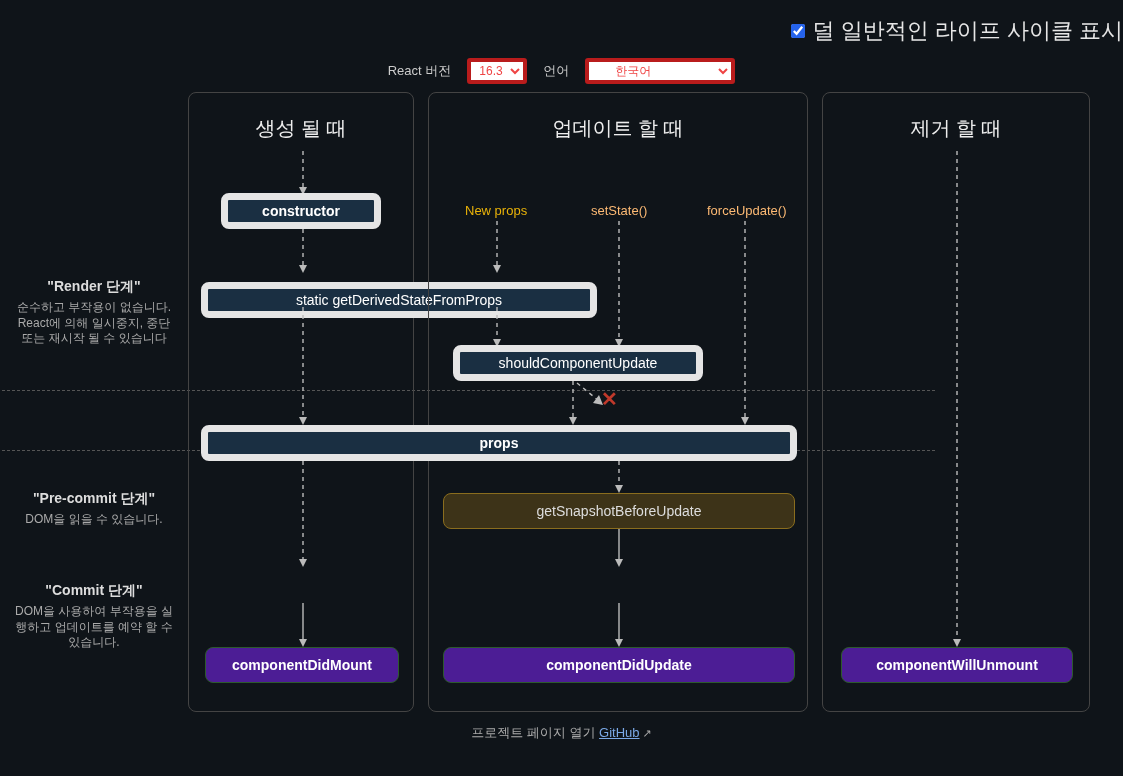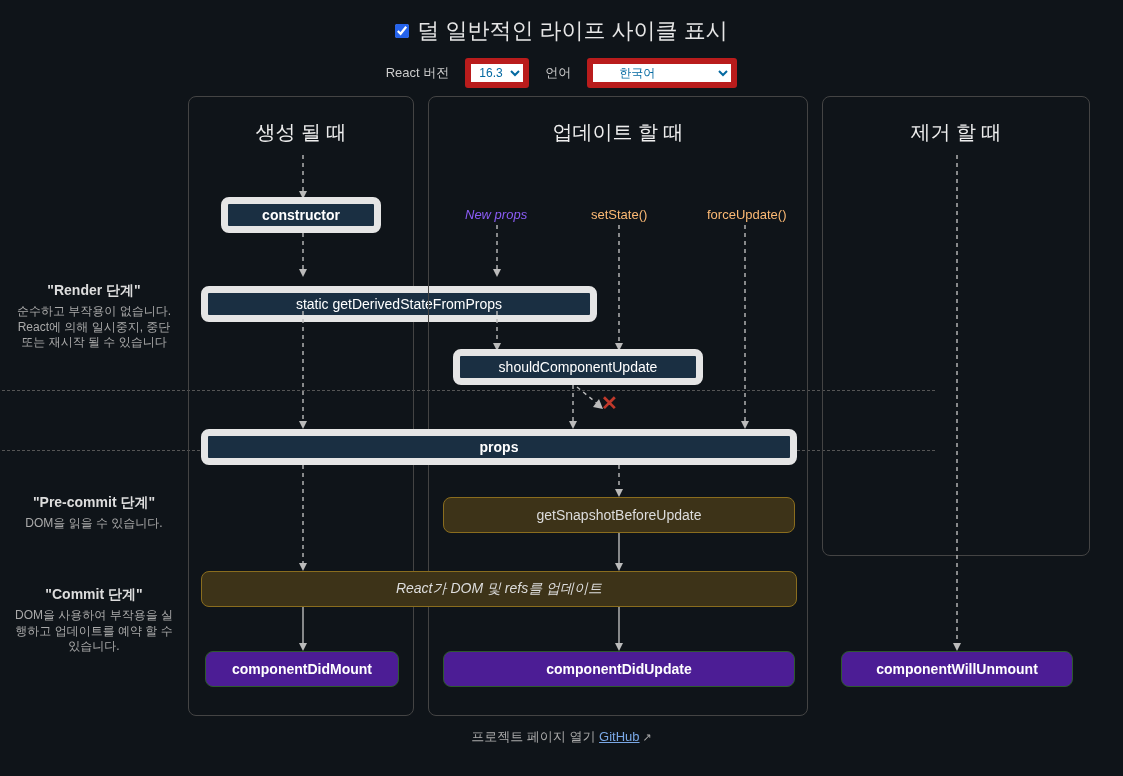--- a/index.html
+++ b/index.html
@@ -8,25 +8,25 @@
   color:#e6e6e6;
   font-family:-apple-system,BlinkMacSystemFont,"Segoe UI",sans-serif;
   font-size:14px;
   width:1123px;
   height:776px;
   overflow:hidden;
 }
 
 
 .hd { text-align:center; padding:16px 0 8px; }
-.ck-row { display:flex; align-items:center; justify-content:center; gap:8px; margin-bottom:12px; }
+.ck-row { display:flex; align-items:center; justify-content:flex-end; gap:8px; margin-bottom:12px; }
 .ck { width:14px; height:14px; accent-color:#2563eb; }
 .ck-lbl { font-size:22px; font-weight:400; color:#e6e6e6; }
 .ctl-row { display:flex; align-items:center; justify-content:center; gap:16px; font-size:13px; color:#ccc; }
-.sel { background:#fff; color:#0369a1; border:6px solid #b91c1c; font-size:12px; padding:1px 4px; border-radius:3px; }
+.sel { background:#fff; color:#ef4444; border:4px solid #b91c1c; font-size:12px; padding:1px 4px; border-radius:3px; }
 .sel.lang { width:150px; text-align:left; padding-left:22px; position:relative; }
 .flag { position:absolute; left:4px; top:2px; display:inline-block; width:14px; height:10px; background:linear-gradient(#fff 50%,#fff 50%); border:0.5px solid #888; }
 .flag::after{content:'';position:absolute;left:3px;top:2px;width:4px;height:4px;border-radius:50%;background:#c00;box-shadow:4px 2px 0 -1px #003478;}
 
 
 .wrap { display:flex; padding:0 12px; gap:0; }
 .side { width:176px; position:relative; }
 .cols { display:flex; gap:14px; flex:1; }
 .col { border:1px solid #444; border-radius:8px; position:relative; }
 .c1 { width:226px; }
@@ -37,21 +37,21 @@
 .phase { position:absolute; width:164px; text-align:center; }
 .phase-t { font-weight:700; font-size:14px; color:#ddd; margin-bottom:4px; }
 .phase-d { font-size:12px; color:#aaa; line-height:1.3; }
 .sep { position:absolute; left:0; width:1123px; border-top:1px dashed #555; }
 
 
 .pill { position:absolute; border-radius:8px; text-align:center; display:flex; align-items:center; justify-content:center; font-size:14px; padding:8px 16px; height:36px; }
 .blue { border:7px solid #e5e5e5; background:#1a2f42; color:#fff; }
 .gold { border:1px solid #8a6d1e; background:#3d3318; color:#ddd; }
 .green{ border:1px solid #2d5a2d; background:#4c1d95; color:#fff; font-weight:700;}
-.lbl-i { font-style:italic; color:#8b5cf6; position:absolute; font-size:13px; }
+.lbl-i { color:#eab308; position:absolute; font-size:13px; }
 .lbl-p { color:#fdba74; position:absolute; font-size:13px; }
 .xmark { position:absolute; color:#c0392b; font-size:20px; font-weight:900; }
 .bold{font-weight:700;}
 
 
 svg.ar { position:absolute; pointer-events:none; }
 .dash { stroke:#bbb; stroke-width:1.4; stroke-dasharray:4 4; fill:none; }
 .solid{ stroke:#bbb; stroke-width:1.4; fill:none; }
 .ah { fill:#bbb; }
 
@@ -174,30 +174,29 @@
       <svg class="ar" style="left:184px;top:368px;width:12px;height:32px">
           <line class="dash" x1="6" y1="0" x2="6" y2="24"></line>
           <polygon class="ah" points="6,32 2,24 10,24"></polygon>
         </svg>
       <div class="pill gold" style="left:14px;top:400px;width:352px">getSnapshotBeforeUpdate</div>
 
       <svg class="ar" style="left:184px;top:436px;width:12px;height:38px">
           <line class="solid" x1="6" y1="0" x2="6" y2="30"></line>
           <polygon class="ah" points="6,38 2,30 10,30"></polygon>
         </svg>
-      <div class="pill gold" style="left:-228px;top:474px;width:596px;font-style:italic">React가 DOM 및 refs를 업데이트</div>
 
       <svg class="ar" style="left:184px;top:510px;width:12px;height:44px">
           <line class="solid" x1="6" y1="0" x2="6" y2="36"></line>
           <polygon class="ah" points="6,44 2,36 10,36"></polygon>
         </svg>
       <div class="pill green" style="left:14px;top:554px;width:352px">componentDidUpdate</div>
     </div>
 
-    <div class="col c3" style="height:460px">
+    <div class="col c3" style="height:620px">
       <div class="col-h">제거 할 때</div>
       <svg class="ar" style="left:128px;top:58px;width:12px;height:496px">
           <line class="dash" x1="6" y1="0" x2="6" y2="488"></line>
           <polygon class="ah" points="6,496 2,488 10,488"></polygon>
         </svg>
       <div class="pill green" style="left:18px;top:554px;width:232px">componentWillUnmount</div>
     </div>
   </div>
 </div>
 

